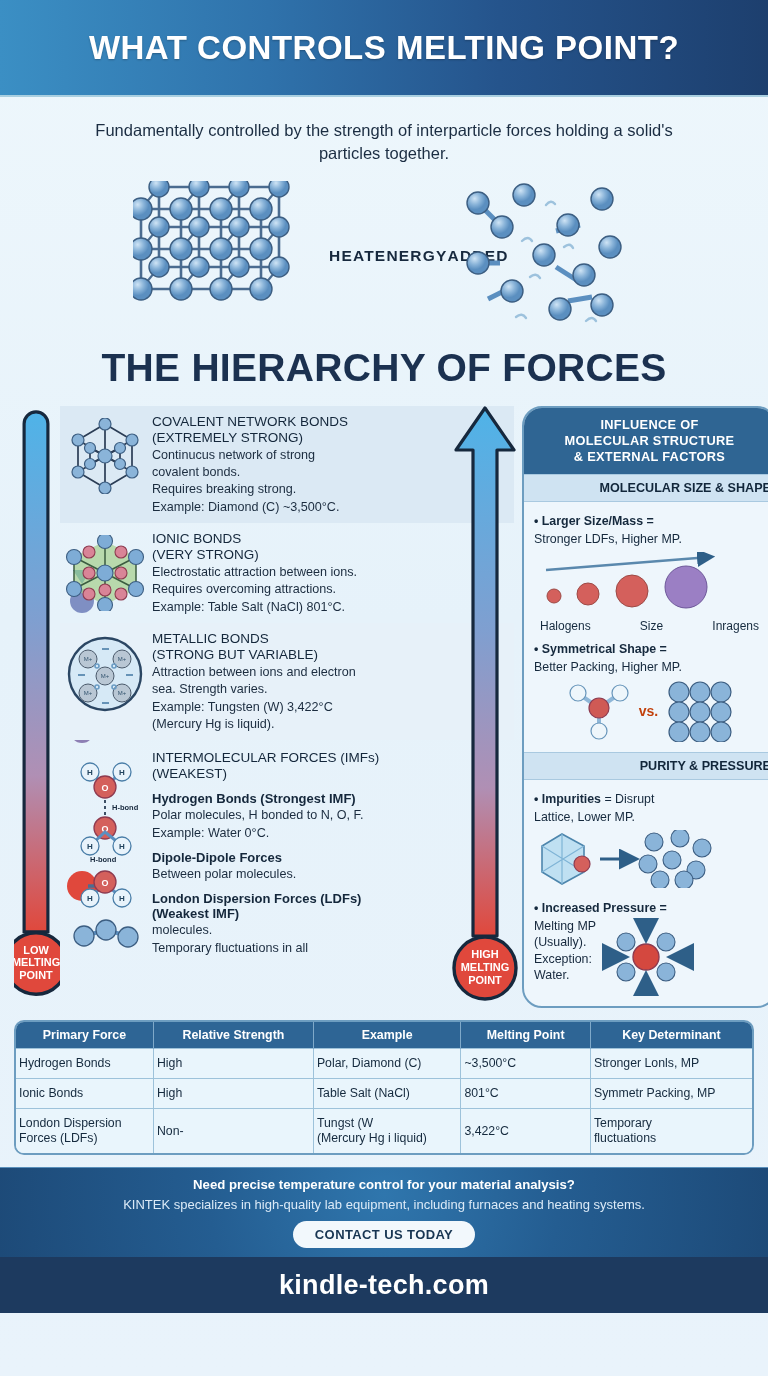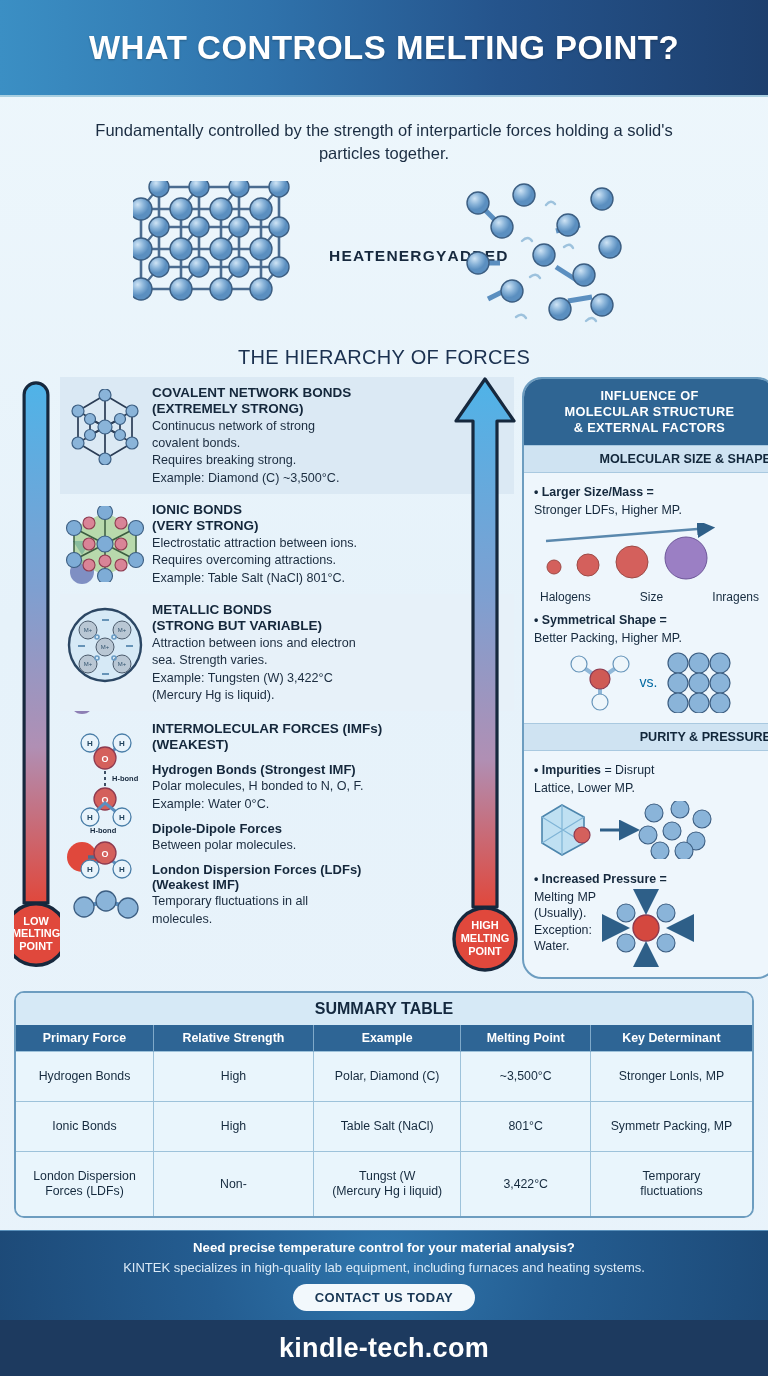--- a/index.html
+++ b/index.html
@@ -33,38 +33,38 @@
   }
 
   
   .heat-row { display:flex; align-items:center; justify-content:center; gap:6px; padding:12px 0 4px; height:160px;}
   .lattice-svg, .free-svg { flex:0 0 auto; }
   .heat-mid { display:flex; flex-direction:row; align-items:center; width:125px; }
   .heat-label { font-size:15.5px; font-weight:bold; letter-spacing:1.2px; color:#17293e; line-height:1.12; text-align:center;}
   .heat-arrow { margin:5px 0; }
 
   
-  .hier-title { text-align:center; font-size:20px; font-weight:normal; letter-spacing:0.3px; color:#1b3150; margin:14px 0 8px; }
+  .hier-title { text-align:center; font-size:39px; font-weight:bold; letter-spacing:0.3px; color:#1b3150; margin:14px 0 16px; }
 
   
   .main { display:flex; padding:0 14px; gap:8px; }
   .left-col { width:500px; position:relative; }
   .right-col { width:216px; }
 
   
   .thermo { position:absolute; left:0; top:0; width:46px; height:620px; }
 
   
   .rows { margin-left:46px; width:454px; position:relative; }
   .row { display:flex; align-items:flex-start; padding:8px 4px 8px 2px; min-height:60px; position:relative;}
   .row.shade { background:#dbe9f4; }
   .row.shade2 { background:#e7f1f9; }
   .row-ico { width:86px; flex:0 0 86px; display:flex; align-items:center; justify-content:center; padding-top:4px;}
   .row-txt { flex:1; padding-left:4px; }
-  .row-txt h3 { font-size:13.5px; font-weight:bold; line-height:1.18; color:#14273b; }
+  .row-txt h3 { font-size:13.5px; font-weight:normal; line-height:1.18; color:#14273b; }
   .row-txt p { font-size:12.6px; line-height:1.3; color:#1b2c3f; margin-top:1px;}
   .row-txt h4 { font-size:13px; font-weight:bold; margin-top:9px; color:#14273b;}
 
   
   .panel {
     border:2px solid #6d9dc0; border-radius:20px; overflow:hidden;
     background:#eef6fc; width:255px;
   }
   .panel-hd {
     background:#2f6593; color:#fff; text-align:center;
@@ -73,37 +73,37 @@
   .sec-hd {
     background:#cfe3f2; text-align:right; font-weight:bold;
     font-size:12.6px; padding:6px 4px; color:#11263a;
     border-top:1px solid #a9c9e0; border-bottom:1px solid #a9c9e0;
   }
   .sec-body { padding:11px 10px 10px; }
   .bullet { font-size:12.4px; line-height:1.33; margin-bottom:2px; color:#15293d;}
   .bullet b { font-weight:bold; }
   .size-labels { display:flex; justify-content:space-between; font-size:12px; padding:1px 6px 0; color:#152a3e;}
   .vs-row { display:flex; align-items:center; justify-content:center; gap:8px; margin-top:4px;}
-  .vs { font-weight:normal; font-size:14px; color:#0369a1;}
+  .vs { font-weight:bold; font-size:14px; color:#c2410c;}
   .press-row { display:flex; align-items:flex-start; gap:4px; }
   .press-txt { font-size:12.4px; line-height:1.3; }
 
   
   .tablewrap {
     margin:12px 14px 0; border:2px solid #6d9dc0; border-radius:10px; overflow:hidden; background:#eaf5fc;
   }
   .table-title { text-align:center; font-weight:bold; font-size:16px; padding:7px 0; color:#13283e; background:#d6e9f6; }
   table { width:100%; border-collapse:collapse; }
   thead th {
     background:#2e6595; color:#fff; font-size:12.4px; font-weight:bold; padding:6px 12px; text-align:center;
     border-right:1px solid #7fa9c9;
   }
   thead th:last-child { border-right:none;text-align:center; }
   tbody td {
-    font-size:12.3px; text-align:center; padding:17px 3px; color:#152a3e;
+    font-size:12.3px; text-align:left; padding:7px 3px; color:#152a3e;
     border-right:1px solid #9dc2da; border-top:1px solid #9dc2da; background:#e9f5fc; line-height:1.22;margin-left:7px;
   }
   tbody td:last-child { border-right:none; }
 
   
   .cta {
     margin-top:12px; height:90px; width:100%;
     background:radial-gradient(circle at 50% 30%, #2f76ad 0%, #245d91 45%, #1d4a78 100%);
     display:flex; flex-direction:column; align-items:center; justify-content:center; gap:5px;
     border-top:1px solid #5a90bb;
@@ -457,22 +457,22 @@
           <div class="row-txt">
             <h3>INTERMOLECULAR FORCES (IMFs)</h3>
             <h3>(WEAKEST)</h3>
             <h4>Hydrogen Bonds (Strongest IMF)</h4>
             <p>Polar molecules, H bonded to N, O, F.</p>
             <p>Example: Water 0°C.</p>
             <h4>Dipole-Dipole Forces</h4>
             <p>Between polar molecules.</p>
             <h4>London Dispersion Forces (LDFs)</h4>
             <h4 style="margin-top:0;">(Weakest IMF)</h4>
+            <p>molecules.</p>
             <p>Temporary fluctuations in all</p>
-            <p>molecules.</p>
           </div>
         </div>
       </div>
 
       <svg style="position:absolute; right:-6px; top:0;" width="70" height="625" viewBox="0 0 70 625">
         <defs>
           <linearGradient id="ua" x1="0" y1="0" x2="0" y2="1">
             <stop offset="0%" stop-color="#4fb3e8"></stop>
               <stop offset="42%" stop-color="#7f9fd0"></stop>
             <stop offset="72%" stop-color="#b08fb4"></stop>
@@ -595,21 +595,20 @@
                 <line x1="94" y1="39" x2="74" y2="39"></line>
               </g>
             </svg>
           </div>
         </div>
       </div>
     </div>
   </div>
 
   <div class="tablewrap">
-    <div class="table-title">SUMMARY TABLE</div>
     <table>
       <thead>
         <tr>
           <th>Primary Force</th>
           <th>Relative Strength</th>
           <th>Example</th>
           <th>Melting Point</th>
           <th>Key Determinant</th>
         </tr>
       </thead>

